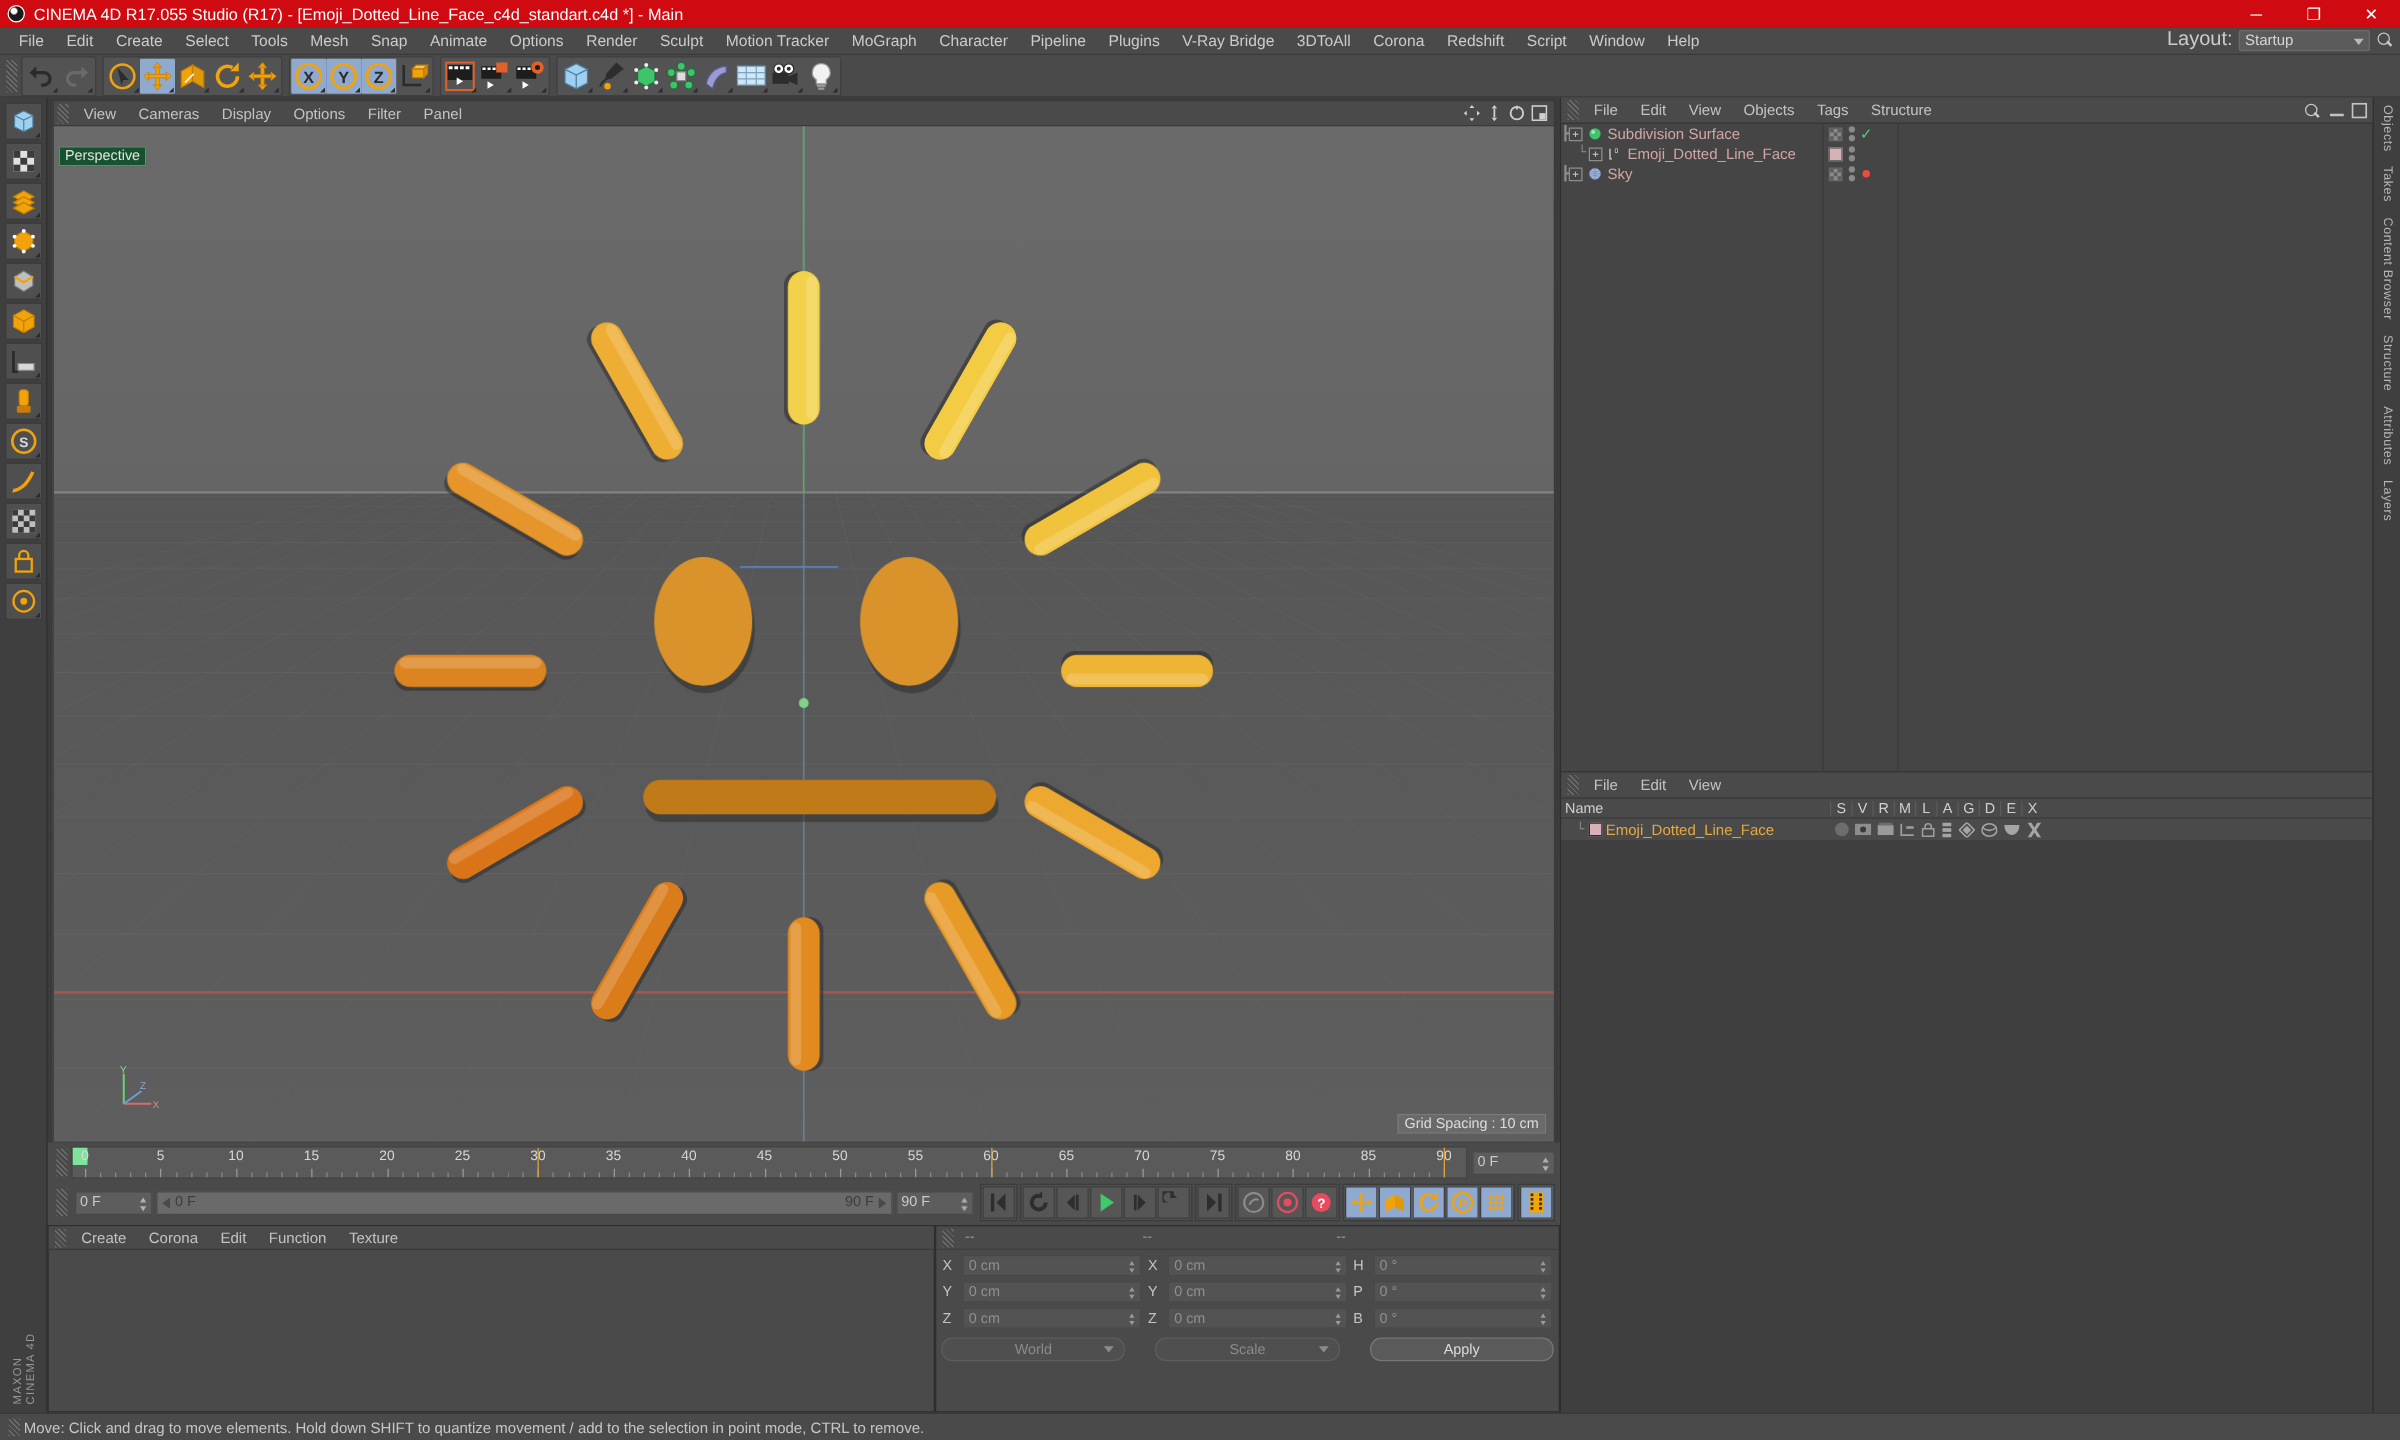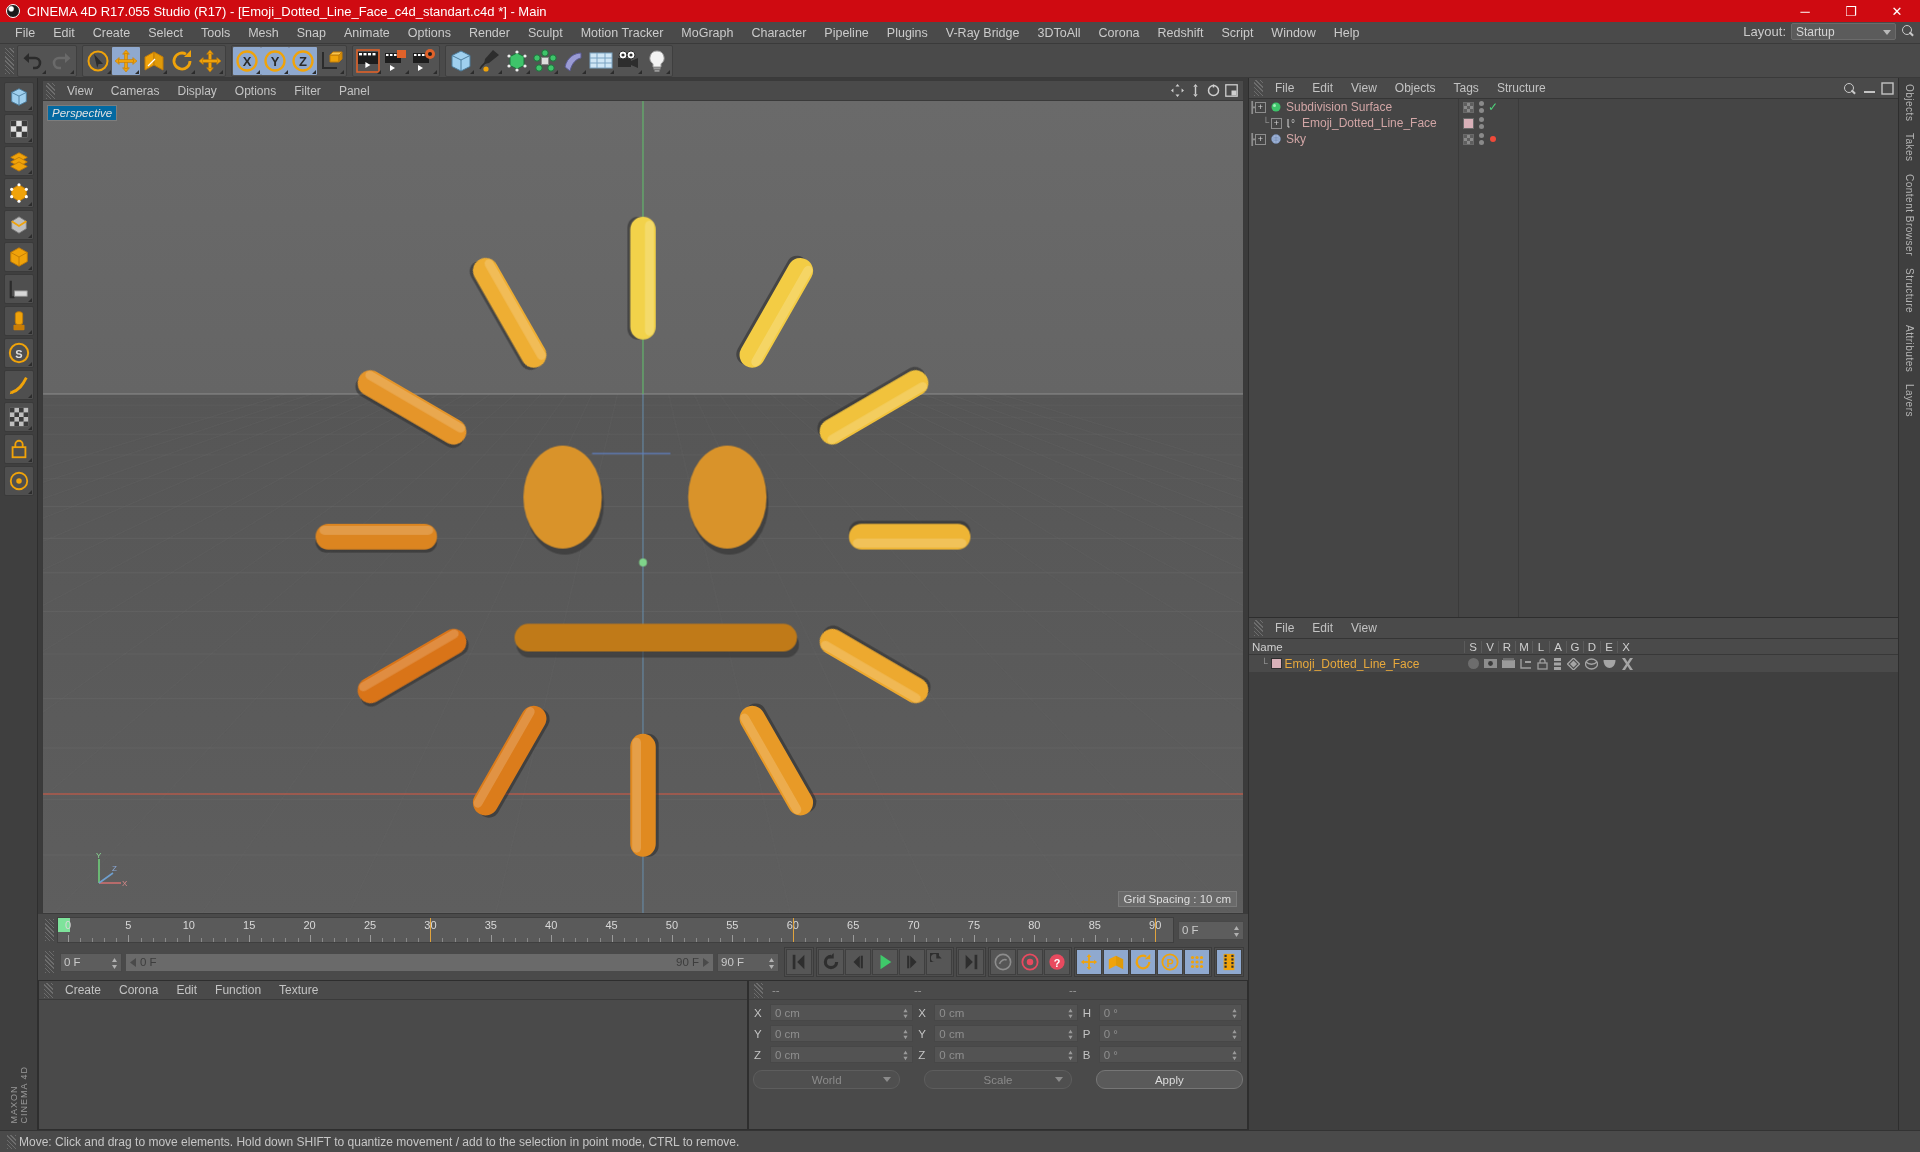--- a/index.html
+++ b/index.html
@@ -24,21 +24,21 @@
   .winbtns{ position:absolute; right:0; top:0; height:22px; display:flex; }
   .winbtns div{ width:46px;height:22px;display:flex;align-items:center;justify-content:center;
     color:#fff; font-size:13px;}
   
   .menubar{
     height:22px; background:#4a4a4a; display:flex; align-items:center;
     padding-left:6px; position:relative; border-bottom:1px solid #3a3a3a;
   }
   .menubar .mi{ padding:0 9px; height:22px; line-height:22px; font-size:12.5px; color:#cbcbcb; white-space:nowrap;}
   .layoutbox{ position:absolute; right:4px; top:1px; display:flex; align-items:center; gap:5px;}
-  .layoutbox .lbl{font-size:13px;color:#cbcbcb;}
+  .layoutbox .lbl{font-size:16px;color:#cbcbcb;}
   .layoutsel{
     width:105px;height:17px;background:#5b5b5b;border:1px solid #6b6b6b;border-radius:2px;
     display:flex;align-items:center;padding:0 4px;font-size:12px;color:#d6d6d6;position:relative;
   }
   .layoutsel .arw{position:absolute;right:4px;top:6px;border-left:4px solid transparent;border-right:4px solid transparent;border-top:5px solid #b9b9b9;}
   .mag{width:15px;height:15px;position:relative;}
   .mag::before{content:"";position:absolute;left:1px;top:1px;width:8px;height:8px;border:1.6px solid #c9c9c9;border-radius:50%;}
   .mag::after{content:"";position:absolute;left:8px;top:9px;width:5px;height:1.6px;background:#c9c9c9;transform:rotate(45deg);}
   
   .toolbar{
@@ -64,21 +64,21 @@
   .center{ flex:1; display:flex; flex-direction:column; min-width:0;}
   .rightcol{ width:650px; background:#3b3b3b; display:flex; flex-direction:column; border-left:1px solid #2e2e2e;}
   .rightrail{ width:22px; background:#3f3f3f; border-left:1px solid #2e2e2e; display:flex; flex-direction:column; align-items:center; padding-top:6px; gap:14px;}
   .rightrail .vt{writing-mode:vertical-rl;font-size:10px;color:#b5b5b5;letter-spacing:.5px;}
   
   .vpwrap{ flex:1; display:flex; flex-direction:column; padding:2px 4px 0 4px; min-height:0;}
   .vphead{height:20px;background:#4a4a4a;display:flex;align-items:center;position:relative;border:1px solid #3a3a3a;border-bottom:none;}
   .vphead .mi{padding:0 9px;font-size:12px;color:#c3c3c3;line-height:20px;}
   .vpicons{position:absolute;right:5px;top:3px;display:flex;gap:5px;align-items:center;}
   .viewport{flex:1;position:relative;overflow:hidden;border:1px solid #3a3a3a;background:#5e5e5e;min-height:0;}
-  .persp{position:absolute;left:4px;top:4px;background:#0369a1;color:#e2e2e2;font-size:11.5px;padding:1px 4px;border:1px solid #7d7d7d;z-index:6;font-style:italic;}
+  .persp{position:absolute;left:4px;top:16px;background:#14532d;color:#e2e2e2;font-size:11.5px;padding:1px 4px;border:1px solid #7d7d7d;z-index:6;}
   .gridspacing{position:absolute;right:6px;bottom:6px;background:#6a6a6a;color:#ddd;font-size:11.5px;padding:1px 5px;border:1px solid #7a7a7a;z-index:6;}
   .axisgiz{position:absolute;left:48px;bottom:22px;width:40px;height:40px;z-index:6;}
   
   .tlwrap{height:66px;background:#4a4a4a;padding:2px 4px;}
   .tlrow{height:28px;display:flex;align-items:center;}
   .ruler{flex:1;height:26px;background:#5a5a5a;position:relative;border:1px solid #3f3f3f;overflow:hidden;}
   .ruler .tick{position:absolute;bottom:0;width:1px;background:#9a9a9a;}
   .ruler .lblk{position:absolute;top:1px;font-size:11px;color:#d8d8d8;transform:translateX(-50%);}
   .ruler .play0{position:absolute;left:0;top:0;width:12px;height:14px;background:#7ee39b;}
   .ruler .cursorline{position:absolute;top:0;bottom:0;width:1px;background:#e0a33d;}

